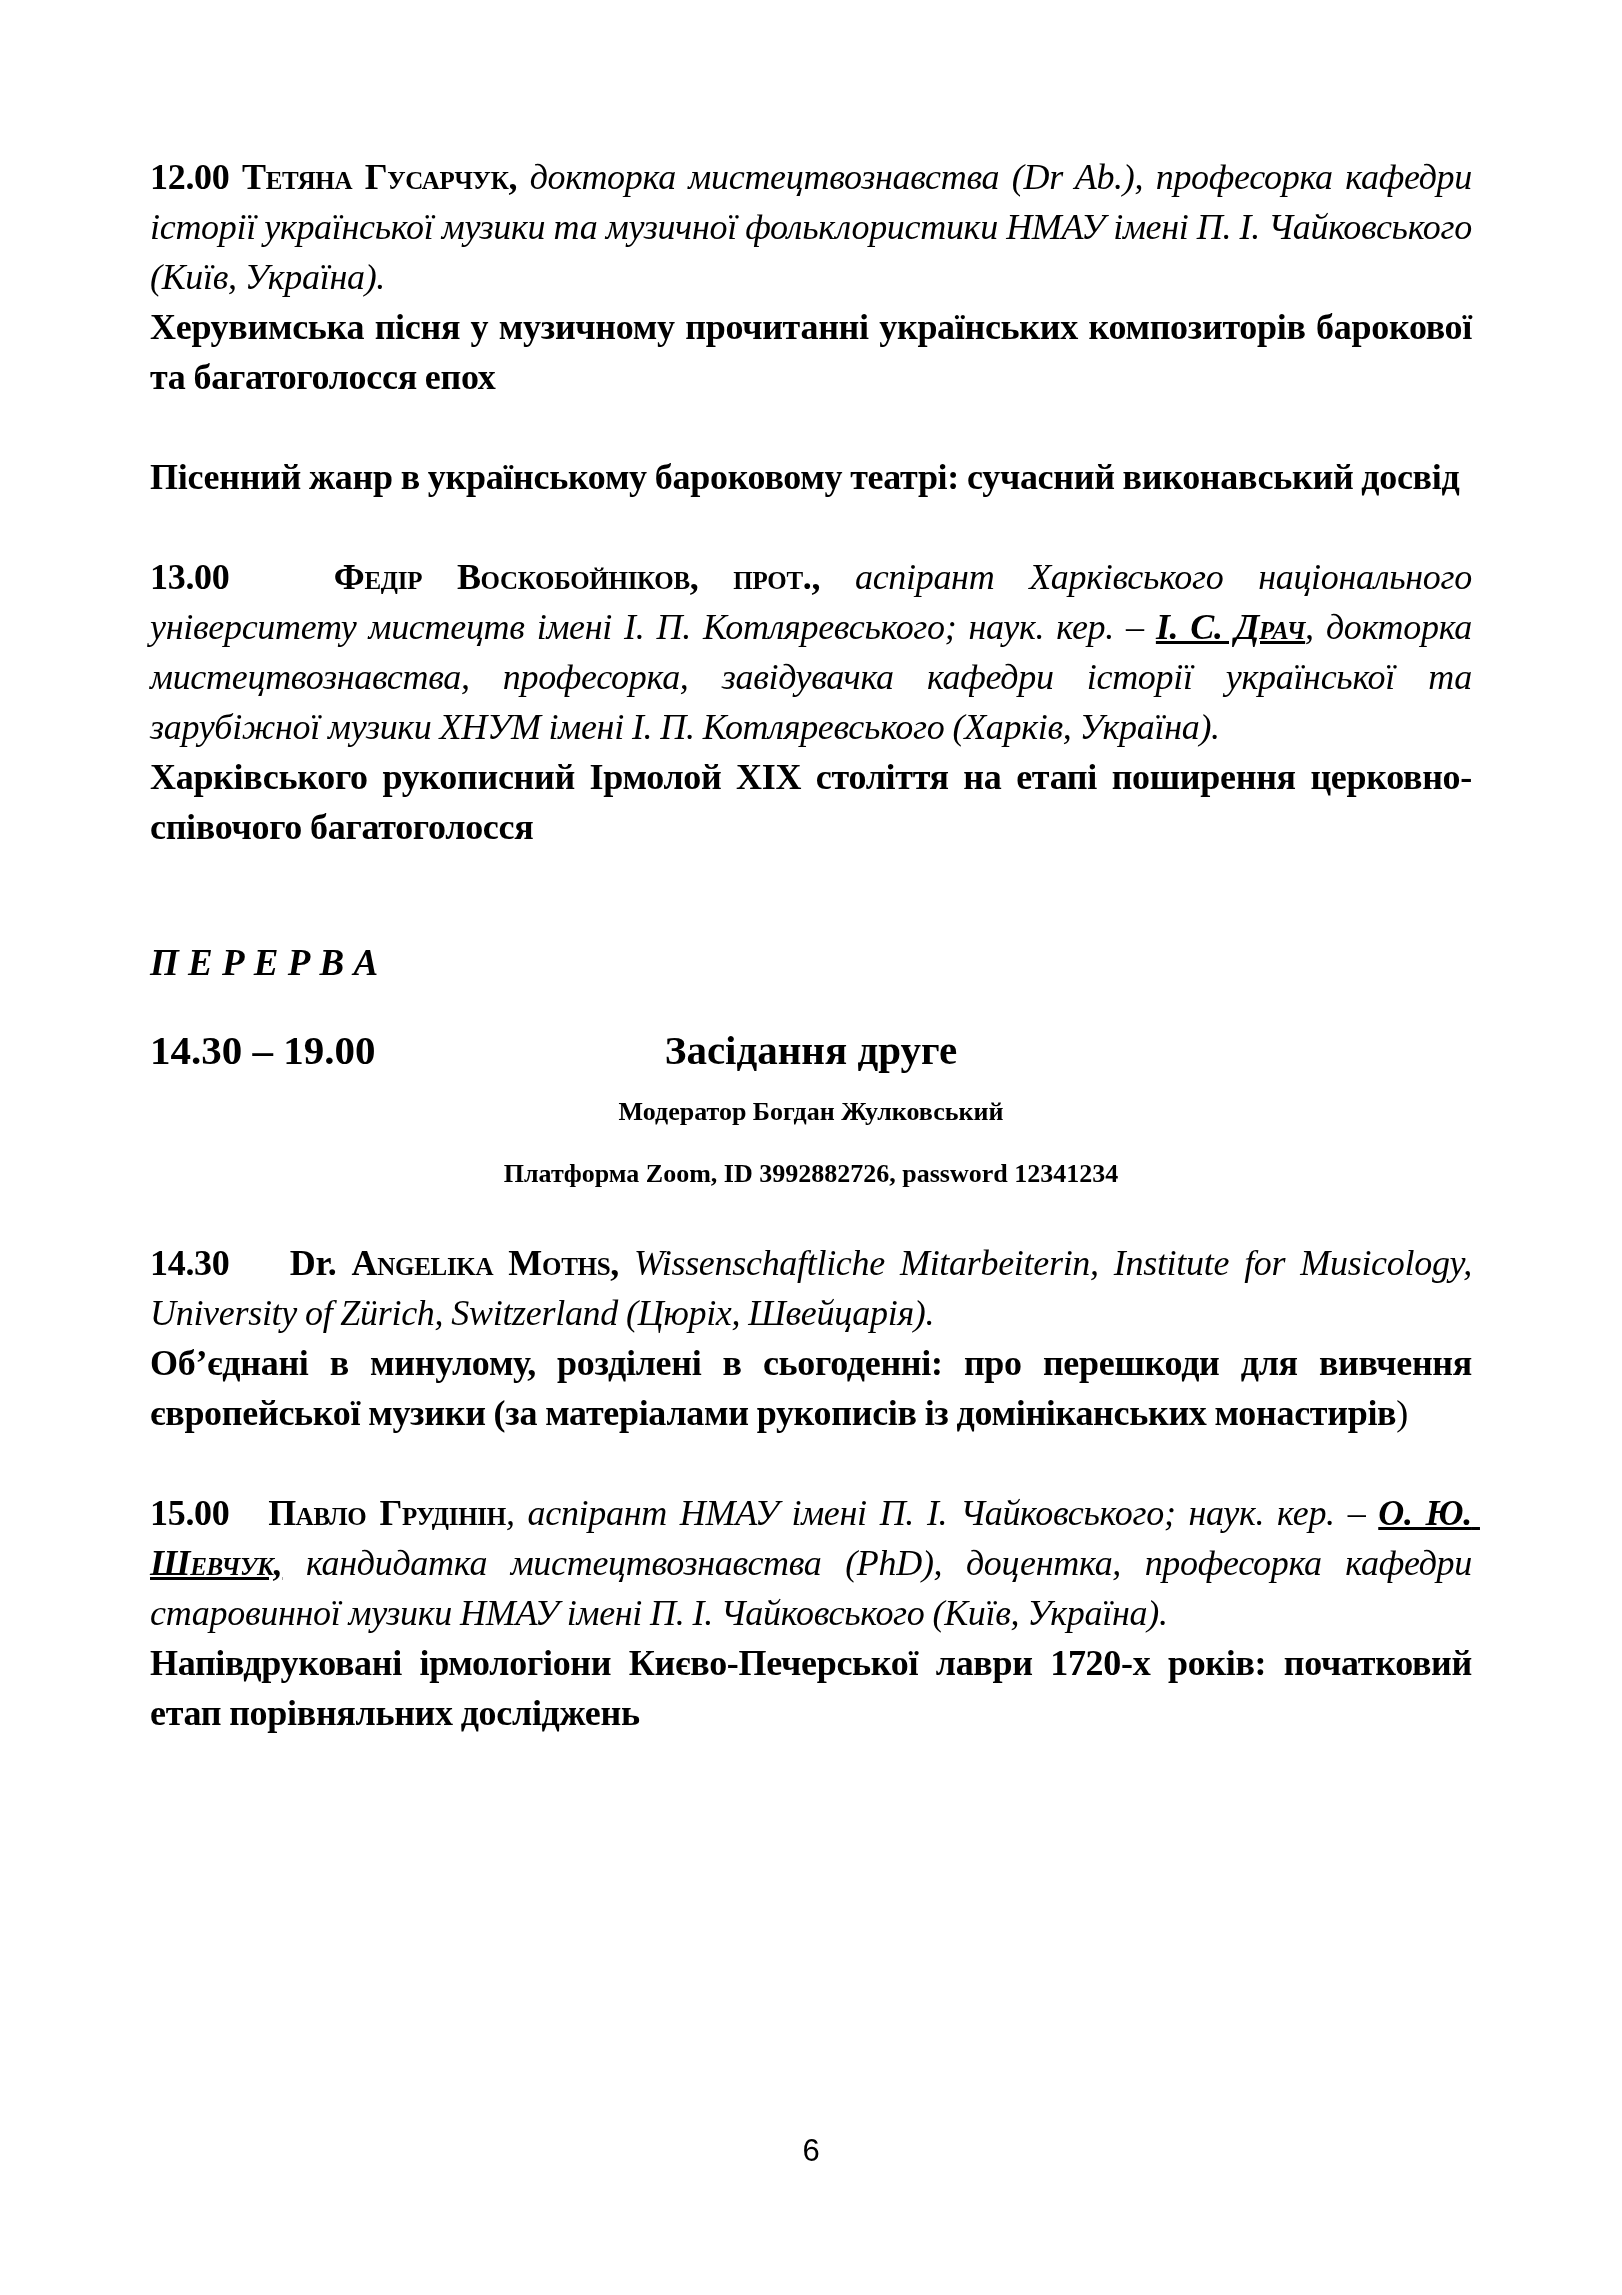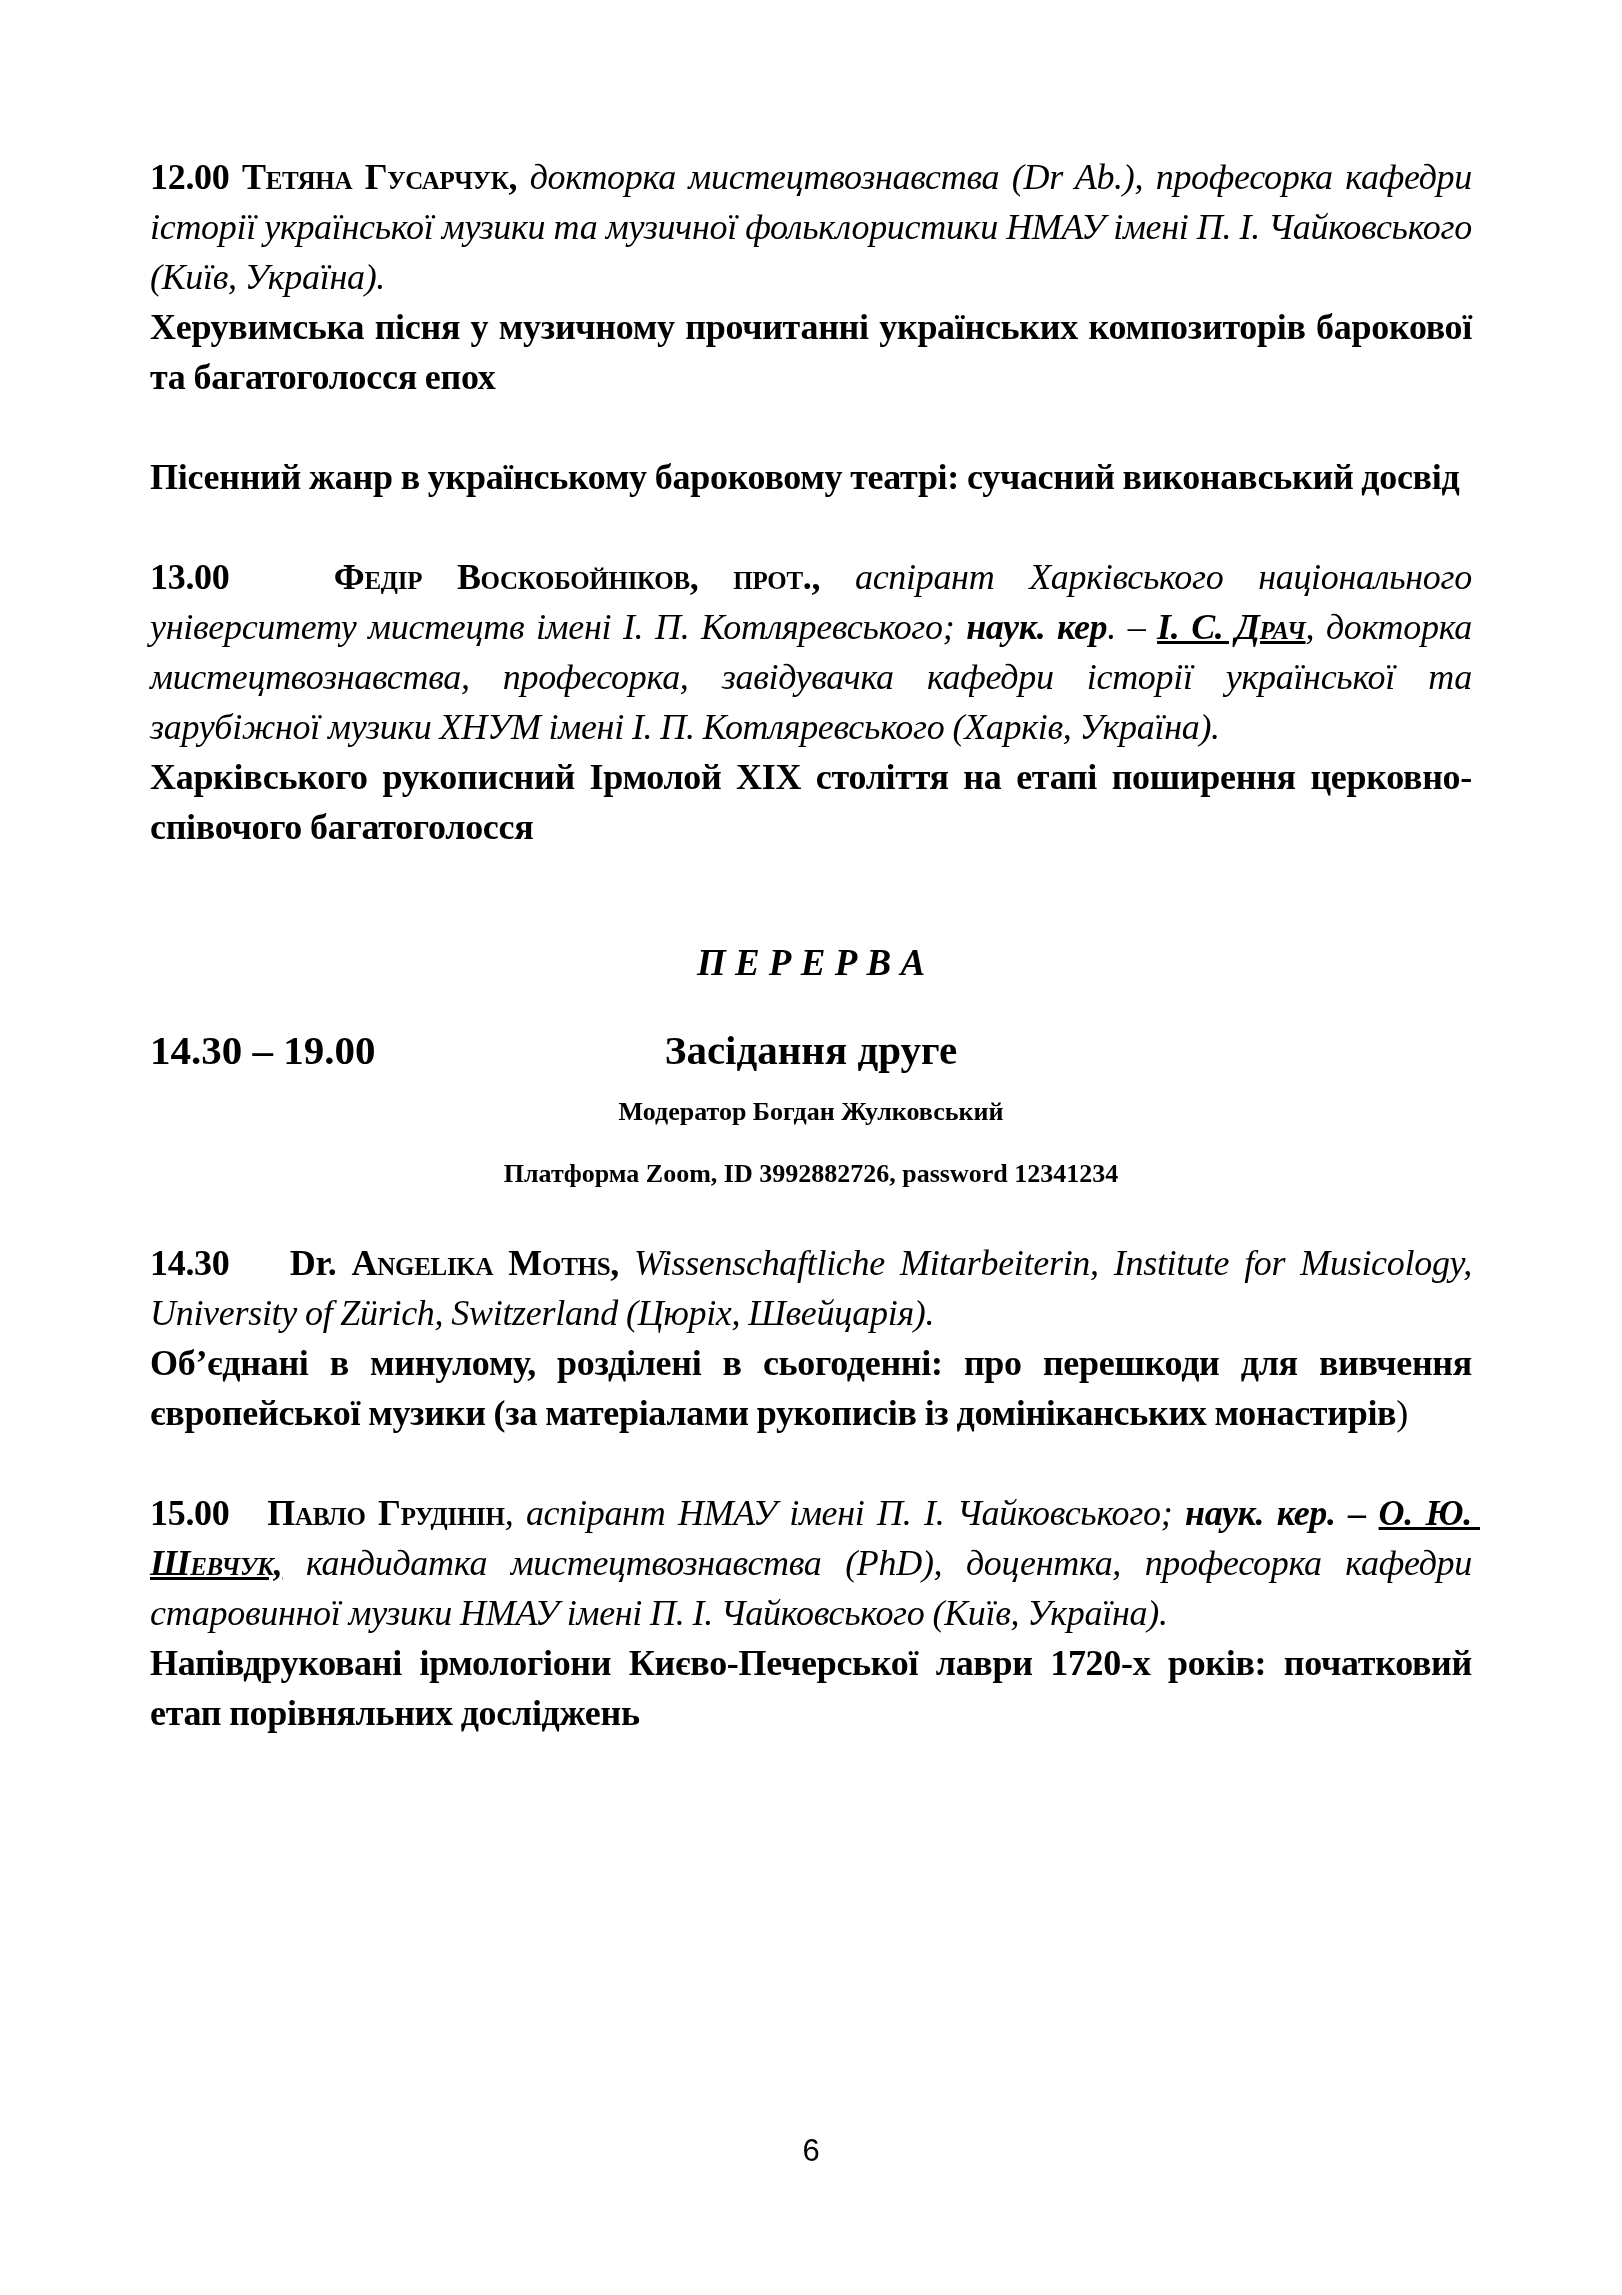--- a/index.html
+++ b/index.html
@@ -20,31 +20,31 @@
     font-size: 36px;
     line-height: 50px;
     text-align: justify;
     white-space: pre-wrap;
     letter-spacing: -0.3px;
     word-spacing: -0.7px;
   }
   .session-item { margin-bottom: 50px; }
   .run-b   { font-weight: bold; }
   .run-i   { font-style: italic; }
-  .run-bi  { font-weight: bold; font-style: italic; }
+  .run-bi  { font-weight: normal; font-style: italic; }
   .run-n   { font-weight: normal; }
   .run-bsc { font-weight: bold; font-variant: small-caps; font-variant-caps: small-caps; }
   .run-bisc{ font-weight: bold; font-style: italic; font-variant: small-caps; font-variant-caps: small-caps; text-decoration: underline; }
   .break-heading {
     margin-top: 86px;
     font-size: 37px;
     line-height: 50px;
     font-weight: bold;
     font-style: italic;
-    text-align: center;
+    text-align: left;
   }
   .session2-header { margin-top: 31px; }
   .s2-line1 {
     position: relative;
     font-size: 41px;
     line-height: 62px;
     font-weight: bold;
     text-align: center;
   }
   .s2-time { position: absolute; left: 0; top: 0; }

